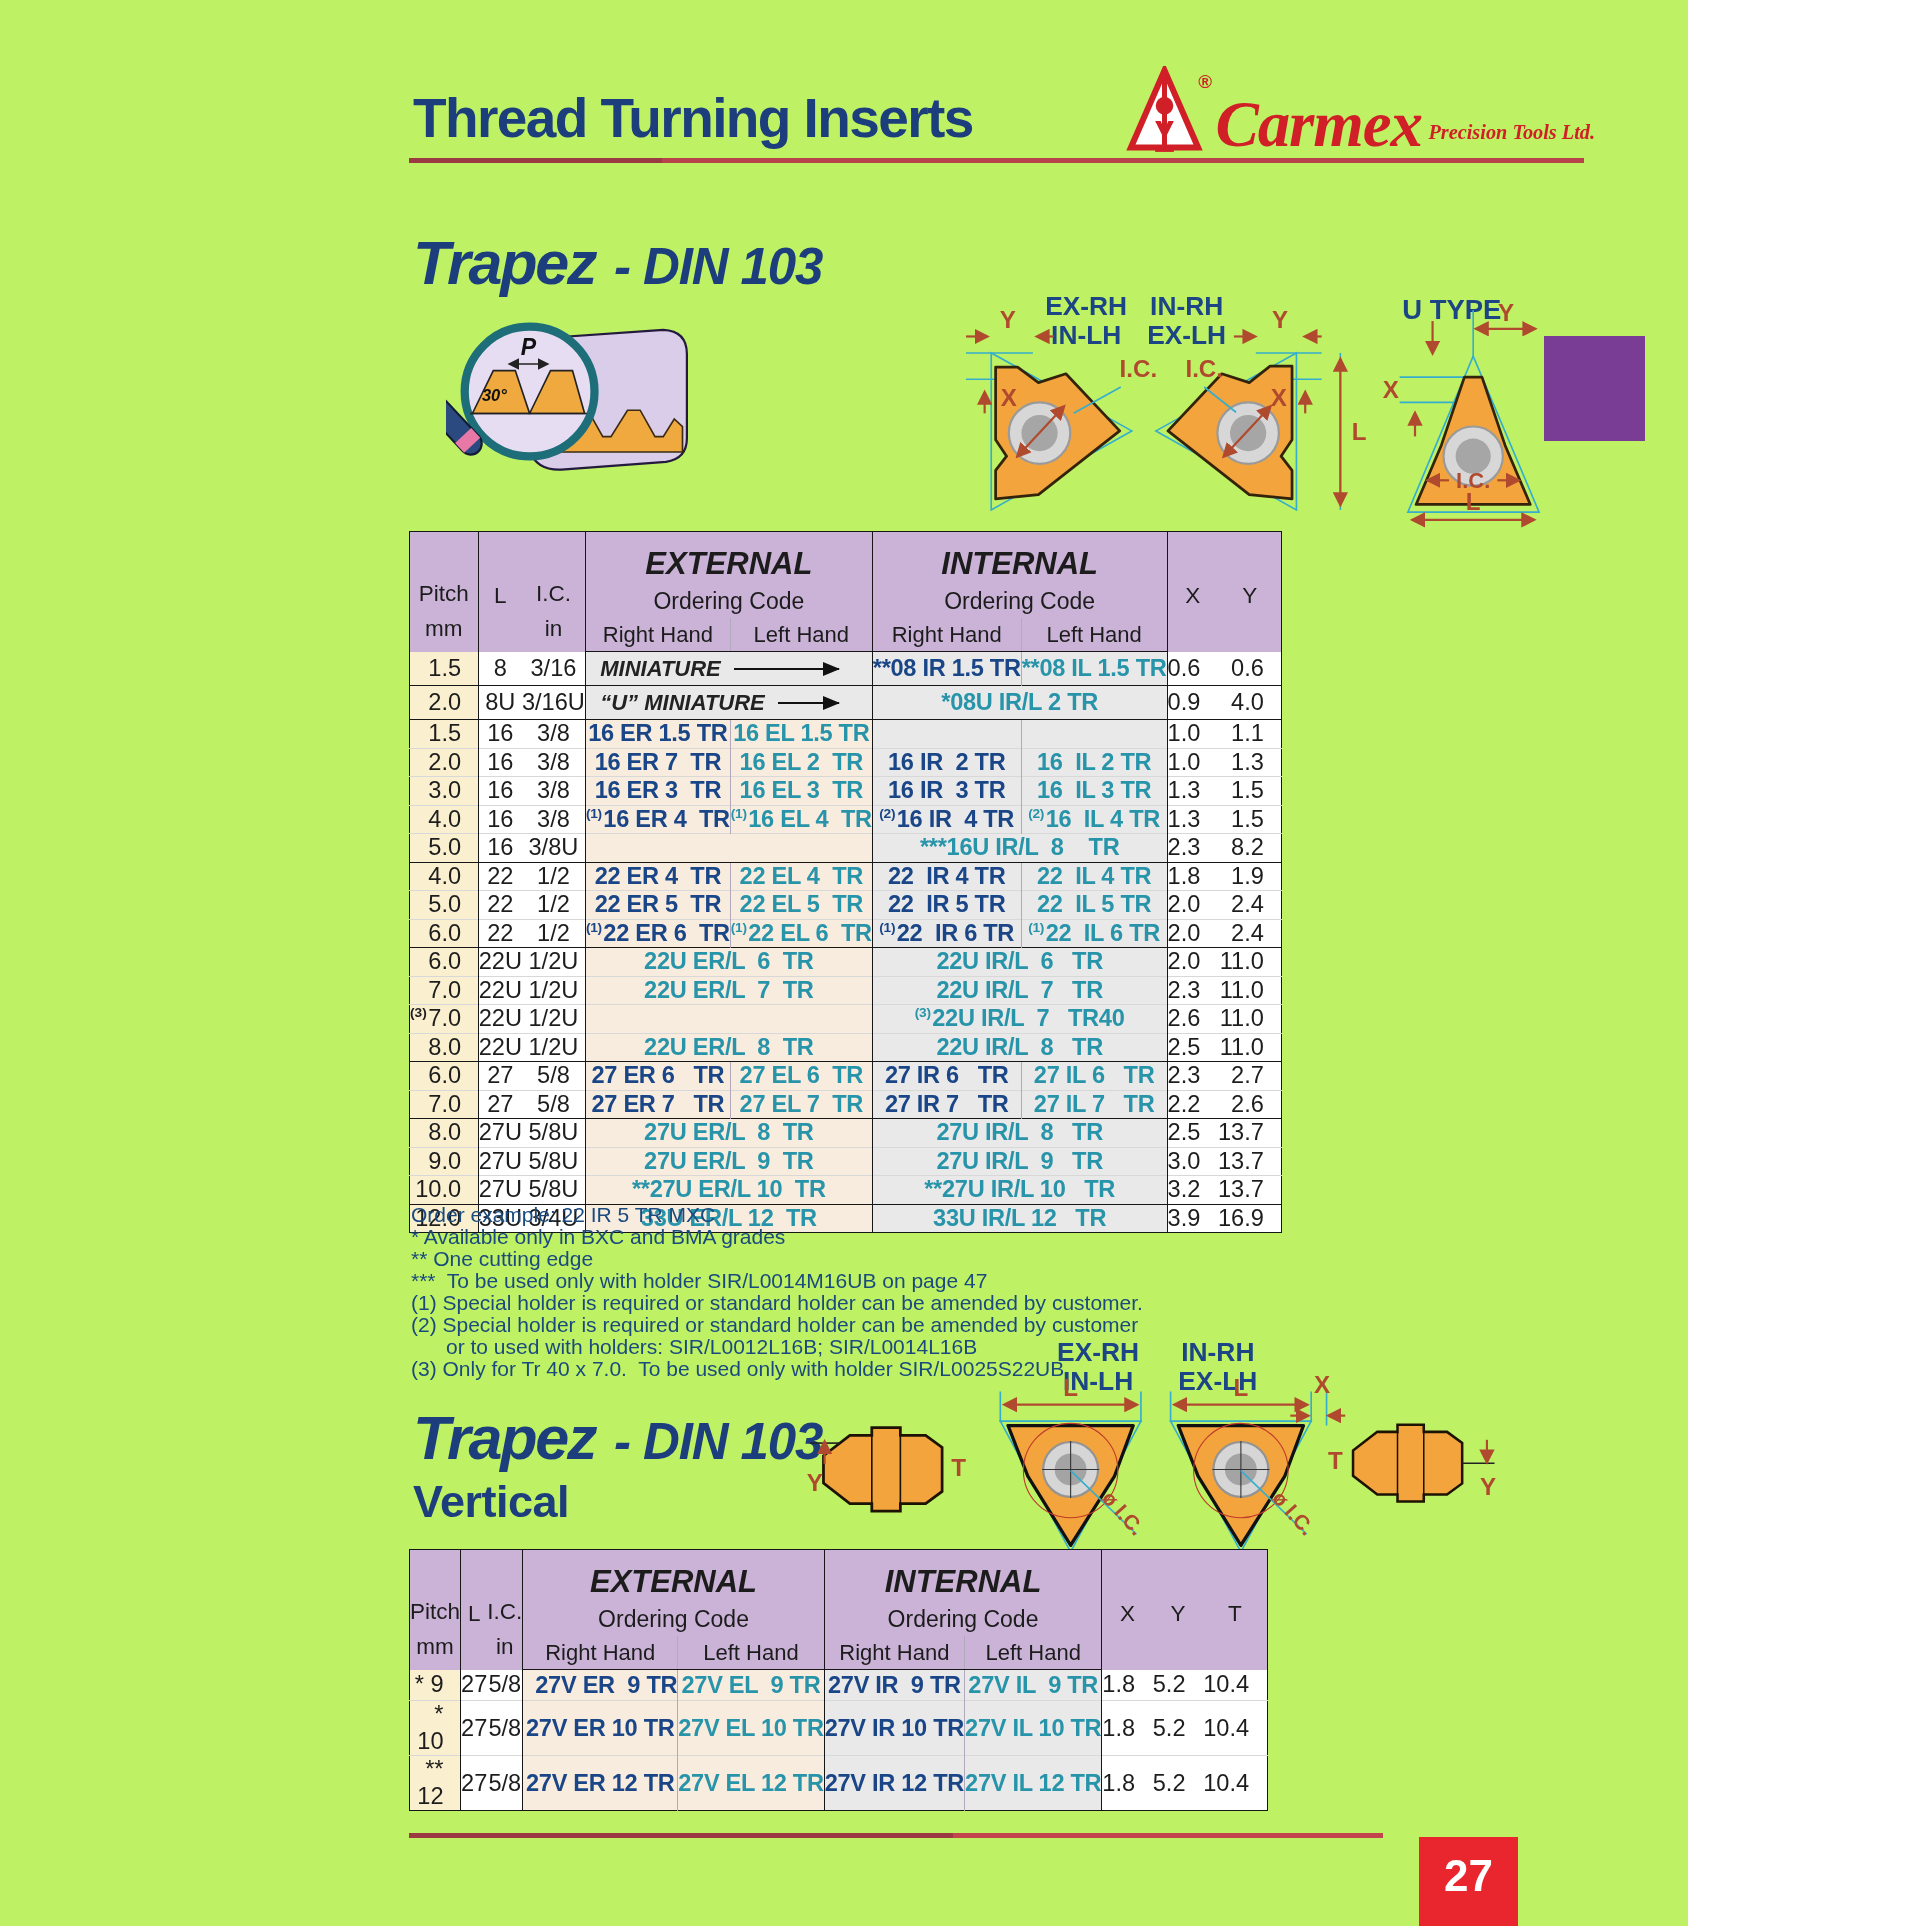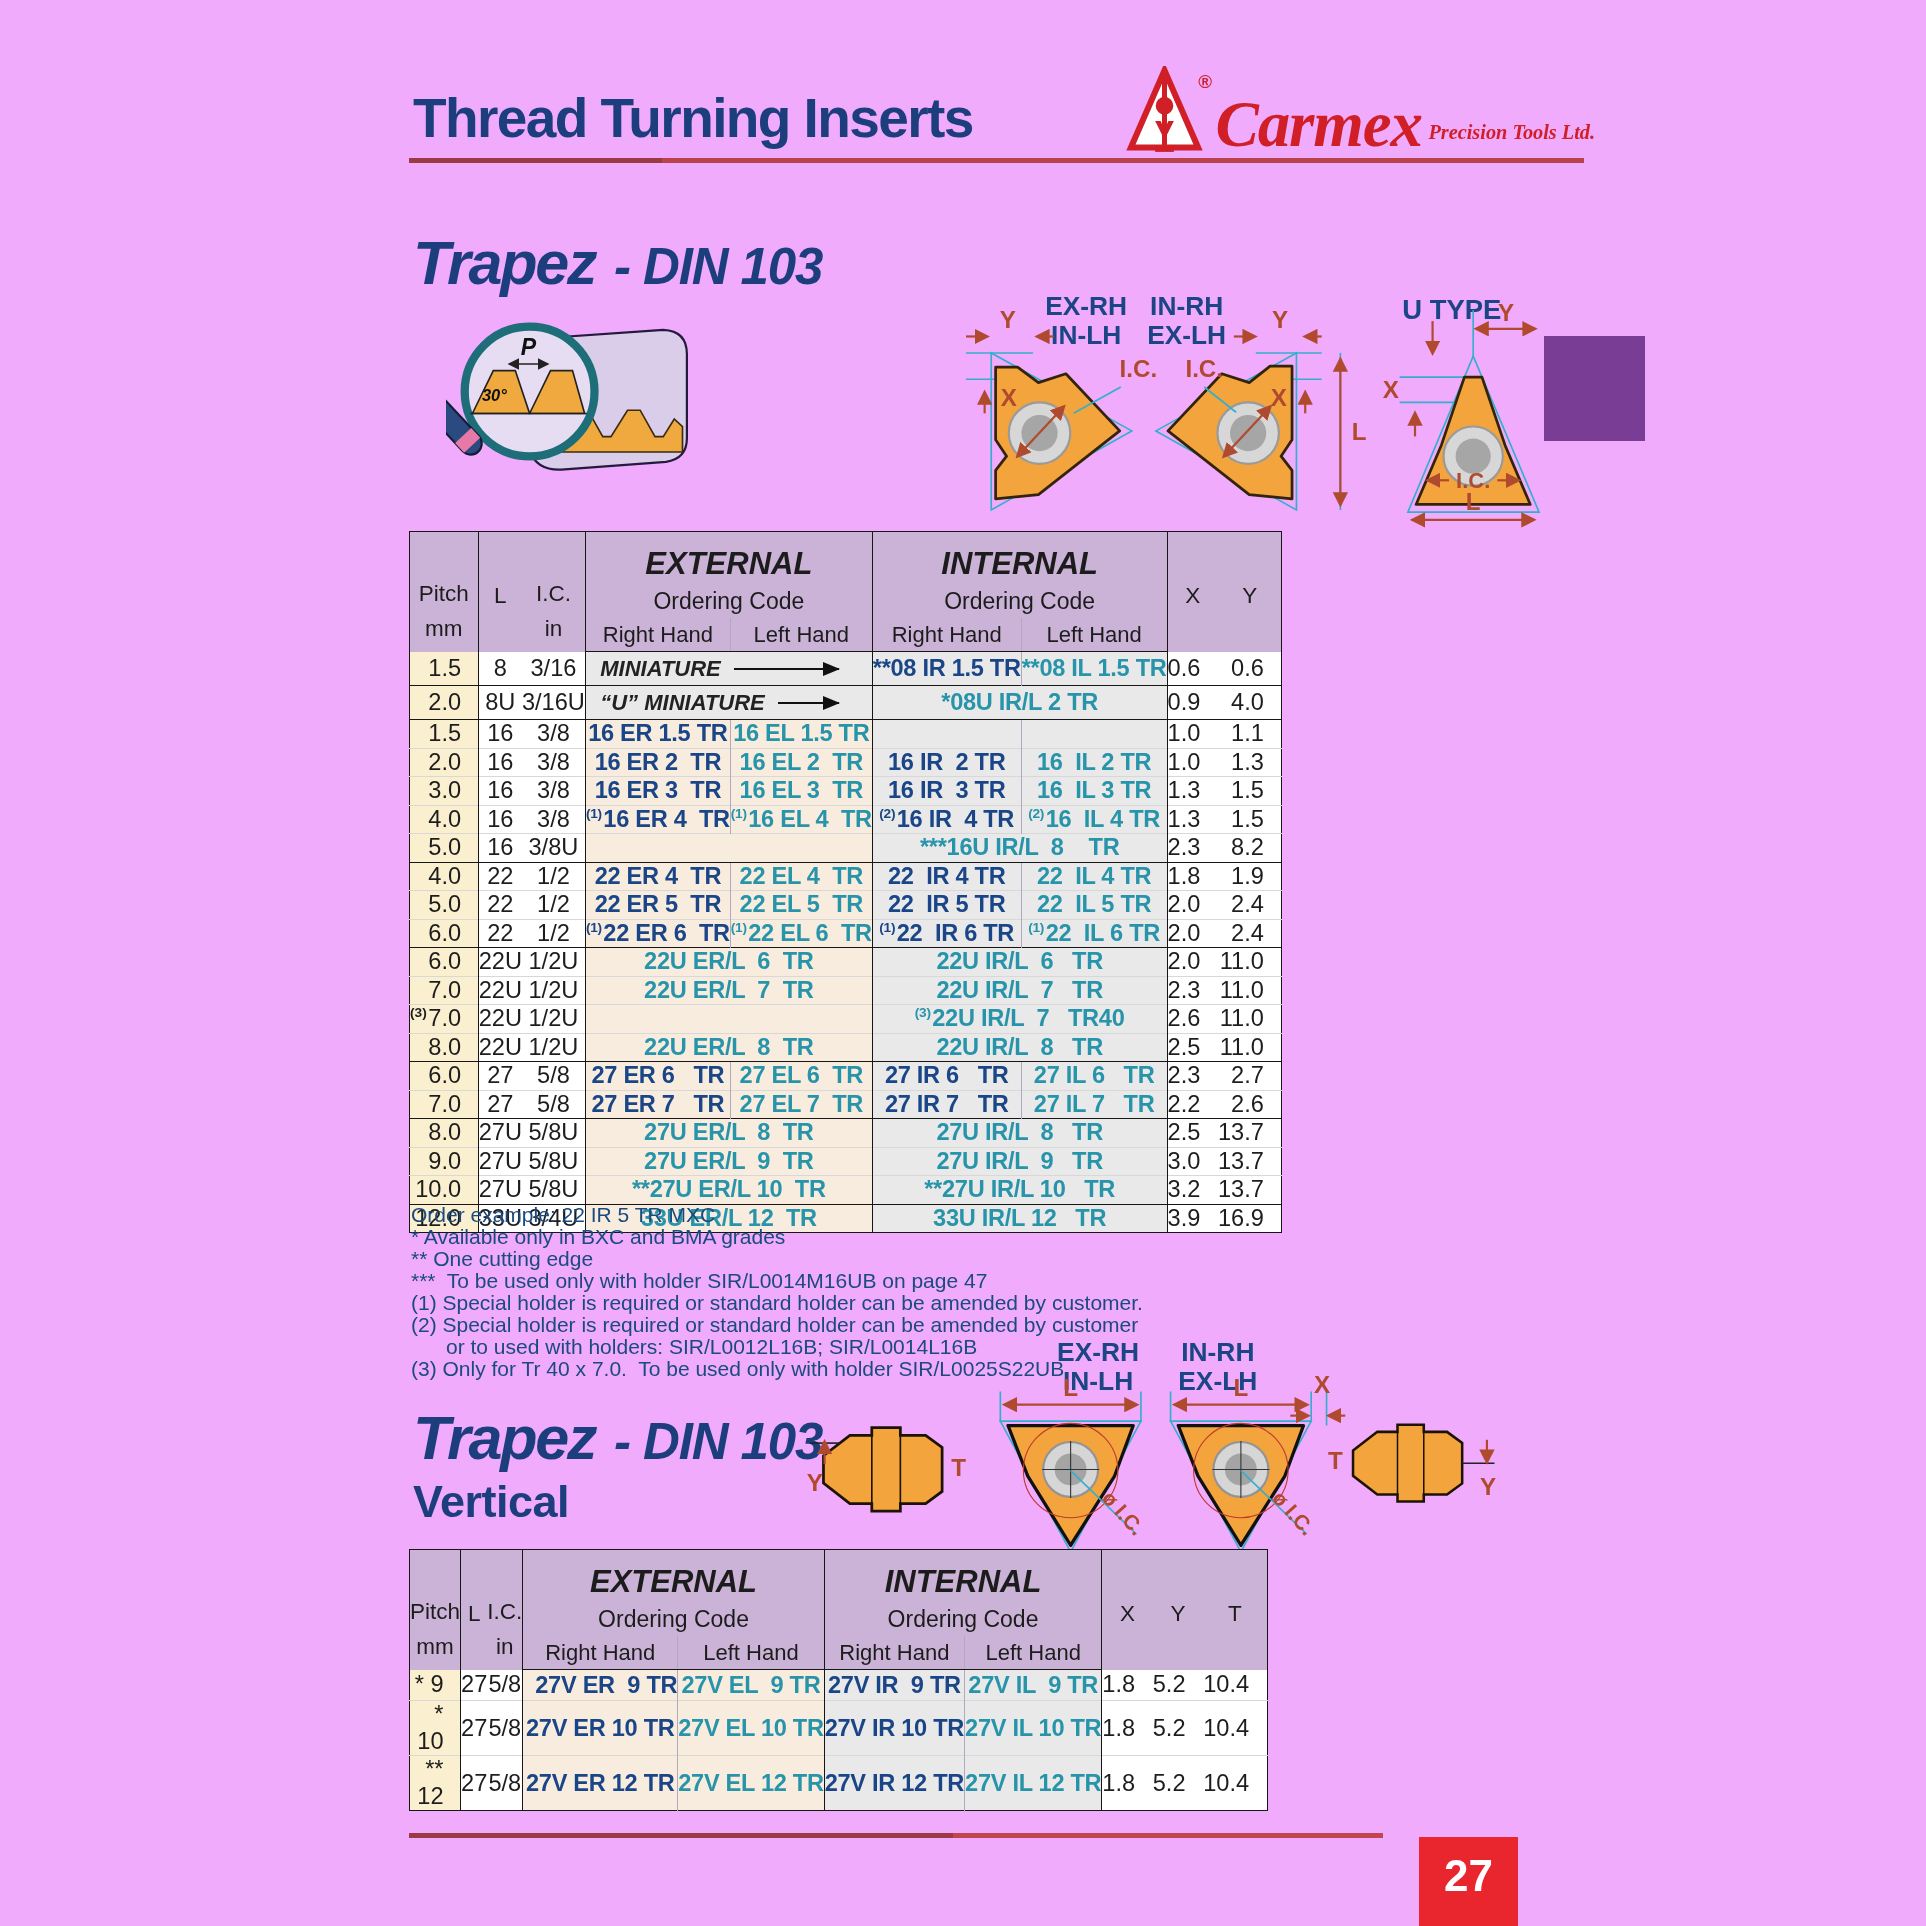--- a/index.html
+++ b/index.html
@@ -1,16 +1,16 @@
 <!DOCTYPE html>
 <html style="font-size:8.8px"><head>
 <meta charset="utf-8">
 <style>
   html,body{margin:0;padding:0;background:#fff;}
-  .page{position:relative;width:1926px;height:1926px;background:#f0abfc;overflow:hidden;
+  .page{position:relative;width:1688px;height:1926px;background:#bef264;overflow:hidden;
         font-family:"Liberation Sans","DejaVu Sans",sans-serif;color:#1c1c1c;}
 
   
   .page-title{position:absolute;left:413px;top:86px;margin:0;font-size:55px;font-weight:700;
               color:#1d3e7c;letter-spacing:-1.6px;}
   .head-rule{position:absolute;left:409px;top:158px;width:1175px;height:5px;display:flex;}
   .head-rule .seg-dark{width:253px;height:100%;background:#9c3a43;}
   .head-rule .seg-light{flex:1;height:100%;background:#b9434b;}
   .brand{position:absolute;left:1123px;top:66px;display:flex;align-items:flex-end;}
   .brand-mark{width:83px;height:87px;}
@@ -297,21 +297,21 @@
             <td class="c-code bl1 bg-peach t-teal">16 EL 1.5 TR</td>
             <td class="c-code bl3 bg-gray t-navy"></td>
             <td class="c-code bl1 bg-gray t-teal"></td>
             <td class="c-xy bl3 t-num">1.0</td>
             <td class="c-xy t-num">1.1</td>
           </tr>
           <tr>
             <td class="c-pitch bg-cream t-num">2.0</td>
             <td class="t-num bl2">16</td>
             <td class="t-num">3/8</td>
-            <td class="c-code bl3 bg-peach t-navy">16 ER 2  TR</td>
+            <td class="c-code bl3 bg-peach t-navy">16 ER 7  TR</td>
             <td class="c-code bl1 bg-peach t-teal">16 EL 2  TR</td>
             <td class="c-code bl3 bg-gray t-navy">16 IR  2 TR</td>
             <td class="c-code bl1 bg-gray t-teal">16  IL 2 TR</td>
             <td class="c-xy bl3 t-num">1.0</td>
             <td class="c-xy t-num">1.3</td>
           </tr>
           <tr>
             <td class="c-pitch bg-cream t-num">3.0</td>
             <td class="t-num bl2">16</td>
             <td class="t-num">3/8</td>

